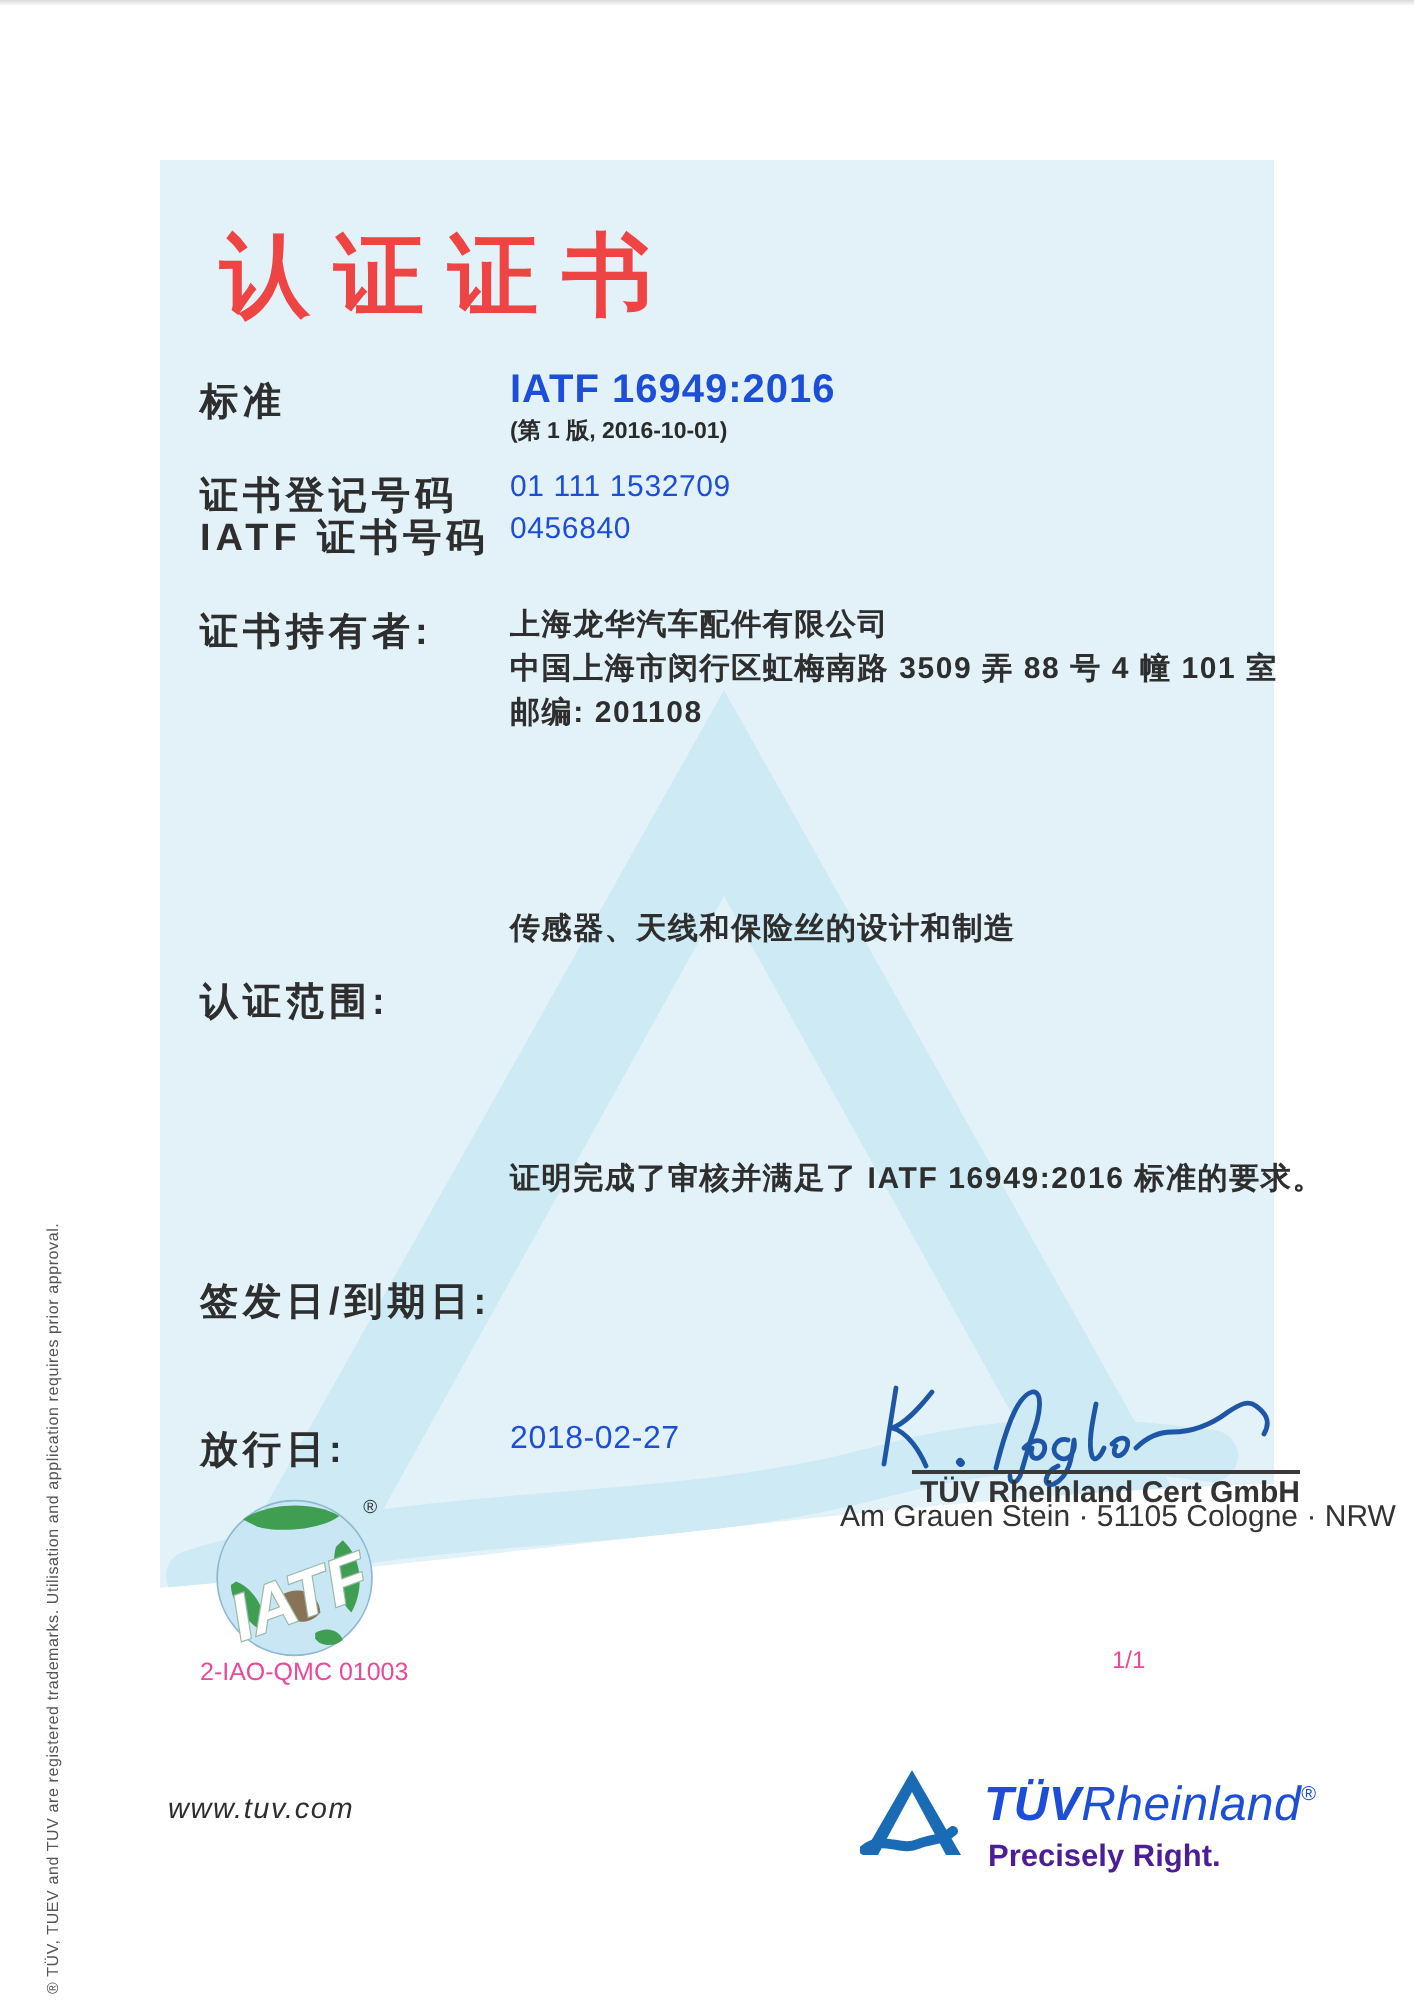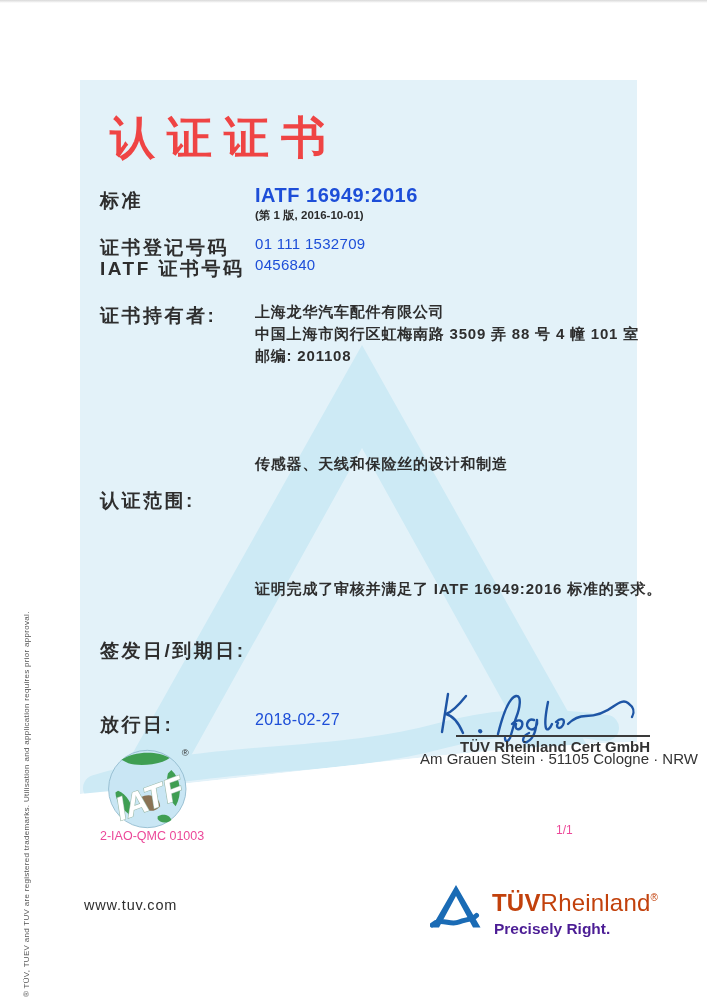--- a/index.html
+++ b/index.html
@@ -13,22 +13,22 @@
   .val{font-size:15px;font-weight:normal;letter-spacing:0.3px;color:#1d4ed8;}
   .title{font-size:45px;font-weight:bold;letter-spacing:12px;color:#ef4444;}
   .std-value{font-size:20px;font-weight:bold;letter-spacing:0.5px;color:#1d4ed8;}
   .std-edition{font-size:11.5px;font-weight:bold;color:#2b2b2b;}
   .signer{font-size:15px;color:#333;text-align:right;width:230px;}
   .small{font-size:12.5px;color:#ec4899;}
   .side-note{
     font-size:8px;color:#555;letter-spacing:0.3px;
     transform-origin:0 0;transform:rotate(-90deg);
   }
-  .website{font-size:14.5px;letter-spacing:0.8px;color:#2e2e2e;}
-  .wordmark{font-size:24px;color:#c2410c;letter-spacing:0.2px;}
+  .website{font-size:14.5px;letter-spacing:0.8px;color:#2e2e2e;font-style:italic;}
+  .wordmark{font-size:24px;color:#1d4ed8;letter-spacing:0.2px;font-style:italic;}
   .wordmark .b{font-weight:bold;}
   .wordmark .reg{font-size:10px;vertical-align:10px;}
   .tagline{font-size:15.5px;font-weight:bold;color:#4c1d95;}
   .sig-line{background:#3a3a3a;height:1.5px;}
   .scan-top{position:absolute;left:0;top:0;width:707px;height:3px;background:linear-gradient(#d8d8d8,rgba(255,255,255,0));}
 </style>
 </head>
 <body>
 
 <div id="page">

